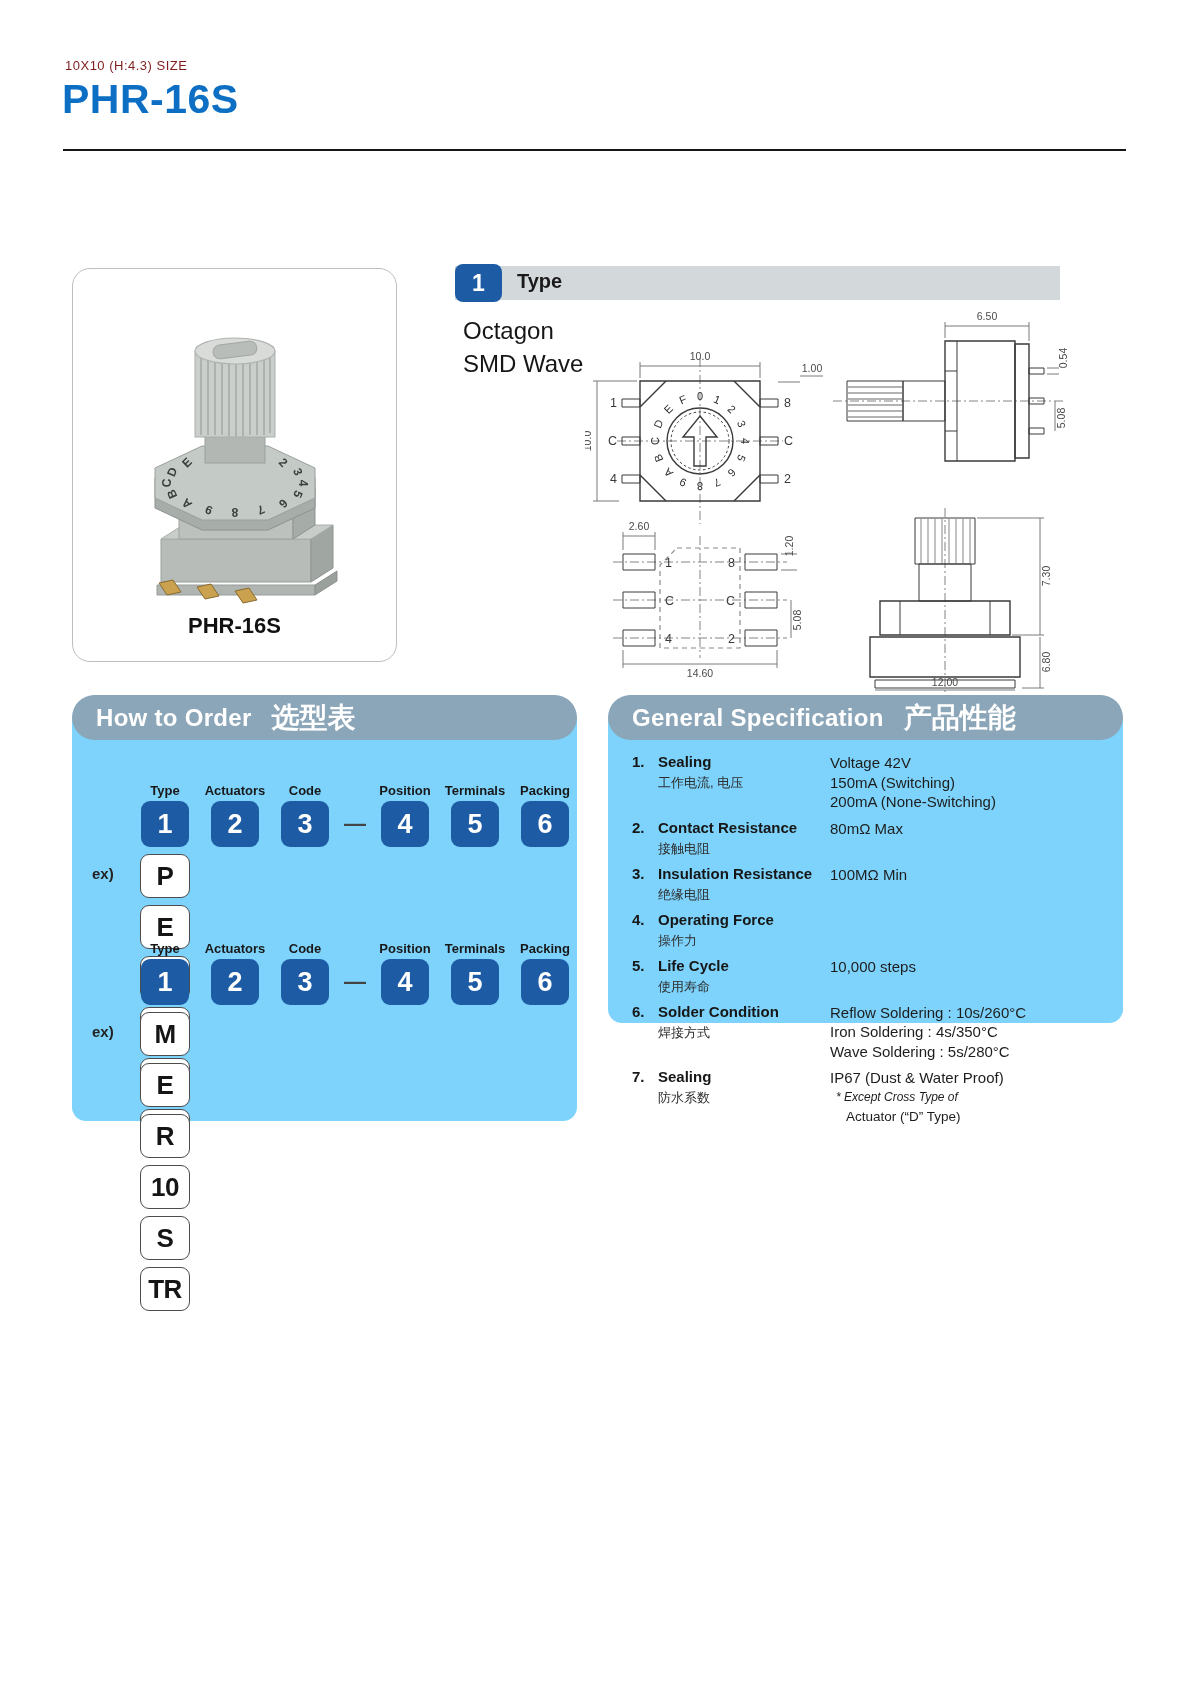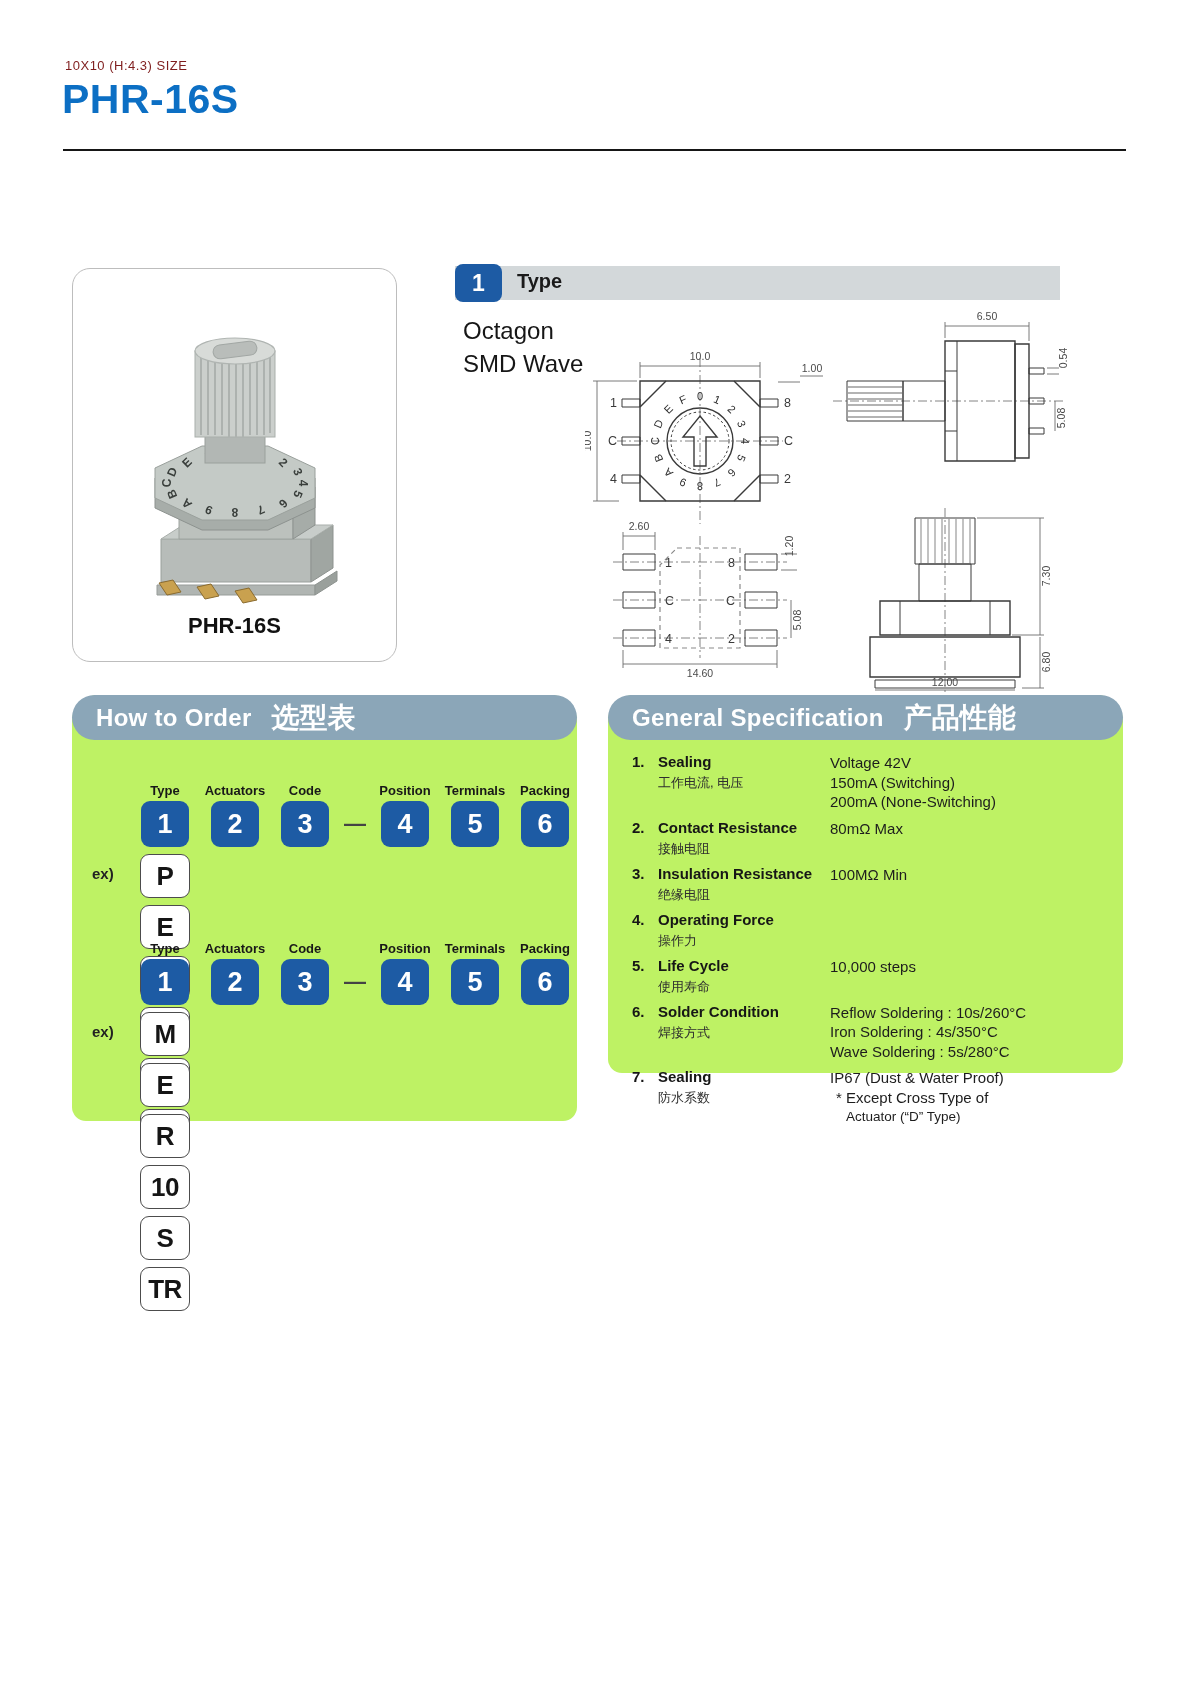--- a/index.html
+++ b/index.html
@@ -34,23 +34,23 @@
   .tech line, .tech path, .tech rect, .tech circle, .tech polygon { vector-effect:non-scaling-stroke; }
   .ln   { stroke:#3a3a3a; stroke-width:1.4; fill:none; }
   .lnt  { stroke:#3a3a3a; stroke-width:1; fill:none; }
   .cl   { stroke:#777; stroke-width:.9; fill:none; stroke-dasharray:9 3 2 3; }
   .dash { stroke:#8a8a8a; stroke-width:1.2; fill:none; stroke-dasharray:5 4; }
   .diml { stroke:#6b6b6b; stroke-width:.9; fill:none; }
   .dim  { font-size:10.5px; fill:#4a4a4a; }
   .pinlbl { font-size:12.5px; fill:#3a3a3a; }
 
   
-  .panel { border-radius:26px 26px 14px 14px; background:#bef264; }
+  .panel { border-radius:26px 26px 14px 14px; background:#7dd3fc; }
   .order-panel { left:72px; top:695px; width:505px; height:426px; }
-  .spec-panel  { left:608px; top:695px; width:515px; height:378px; }
+  .spec-panel  { left:608px; top:695px; width:515px; height:328px; }
   .panel-header { position:absolute; left:0; top:0; right:0; height:45px; background:#8ba6b8;
     border-radius:26px; display:flex; align-items:center; padding:0 24px; gap:20px; }
   .panel-title-en { color:#fff; font-size:24px; font-weight:bold; letter-spacing:.3px; }
   .panel-title-cn { color:#fff; font-size:28px; font-weight:bold; }
 
   
   .order-group { position:absolute; left:58px; width:450px; }
   .og-row { display:flex; }
   .cell { width:70px; display:flex; align-items:center; justify-content:center; }
   .dash-cell { width:30px; display:flex; align-items:center; justify-content:center; }
@@ -65,21 +65,21 @@
   .og-ex { position:relative;flex-direction:column; }
 
   
   .spec-list { position:absolute; left:24px; right:14px; top:58px; }
   .spec-item { display:grid; grid-template-columns:26px 168px 1fr; margin-bottom:7px; }
   .spec-no   { font-size:15px; font-weight:bold; color:#161616; }
   .spec-name { font-size:15px; font-weight:bold; color:#161616; line-height:18px; }
   .spec-cn   { font-size:13px; color:#2e2e2e; margin-top:3px; }
   .spec-val  { padding-left:4px; }
   .spec-line { font-size:15px; color:#1d1d1d; line-height:19.5px; }
-  .spec-line.small { font-size:15px; padding-left:6px; }
+  .spec-line.small { font-size:12px; padding-left:6px;font-style:italic; }
   .spec-line.small2 { font-size:13.5px; padding-left:16px; }
 </style>
 </head>
 <body>
 
 <div class="abs size-label">10X10 (H:4.3) SIZE</div>
 <div class="abs page-title">PHR-16S</div>
 <div class="abs title-rule"></div>
 
 <div class="abs photo-box">

